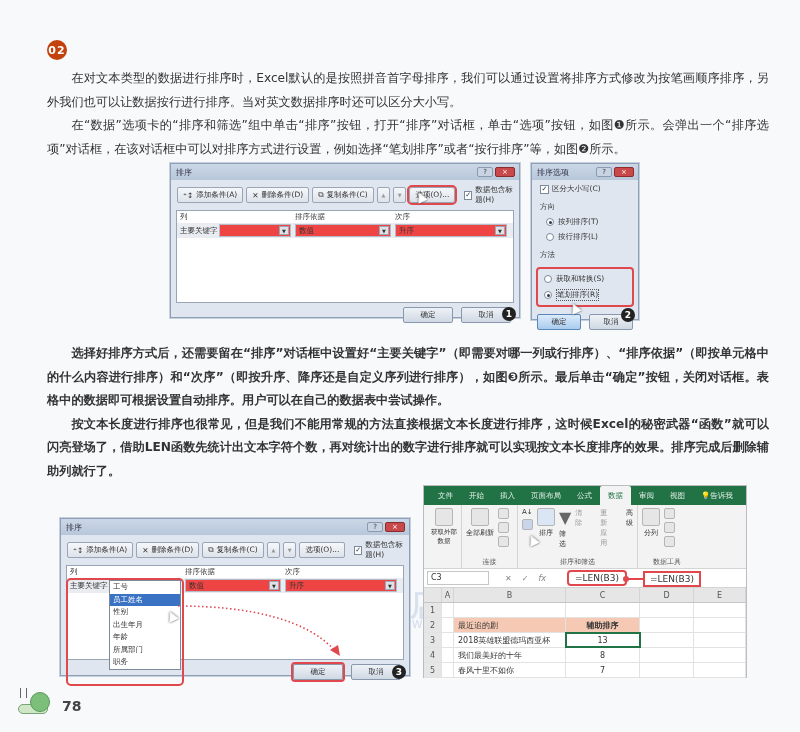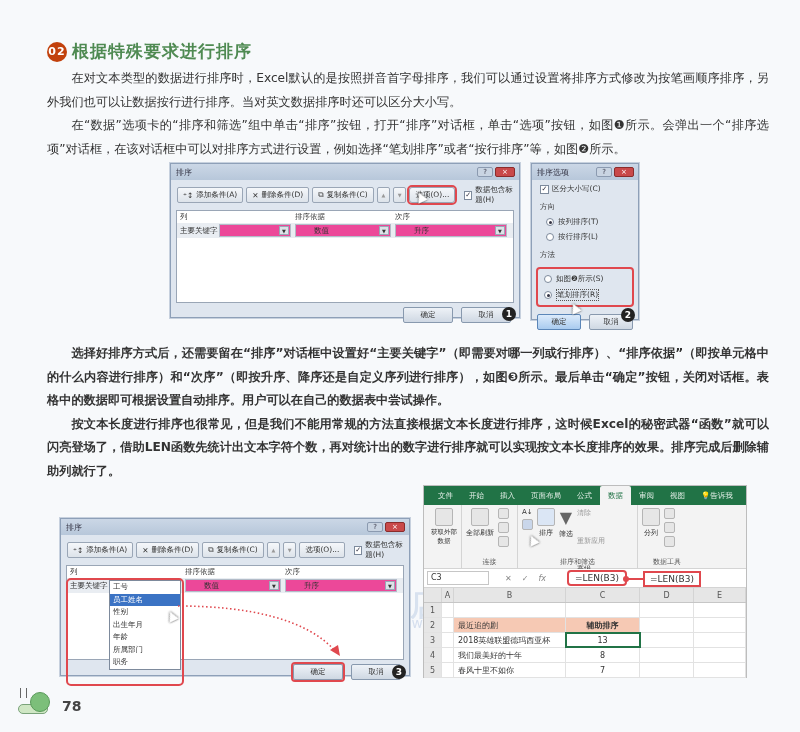--- a/index.html
+++ b/index.html
@@ -53,22 +53,22 @@
   .tbtn.hl { outline: 2px solid #e0484e; outline-offset: 0px; border-radius: 3px; }
   .chk { display: flex; align-items: center; gap: 3px; font-size: 7.5px; margin-left: 6px; }
   .chkbox { width: 9px; height: 9px; border: 1px solid #7d8a9c; background: #fff; font-size: 7px; line-height: 7px; text-align: center; color: #334; }
   .grid-area {
     margin: 0 5px; background: #fff; border: 1px solid #9aa6b6; position: relative;
   }
   .grid-head { display: flex; height: 12px; font-size: 7.5px; align-items: center; background: #fff; }
   .grid-row { display: flex; height: 15px; align-items: center; background: #e9edf2; }
   .cell-lbl { font-size: 7.5px; padding-left: 3px; }
   .combo {
-    height: 13px; background: #ec4899; border: 1px solid #b3bcc8; position: relative; font-size: 7.5px;
-    padding-left: 18px; line-height: 11px;
+    height: 13px; background: #ef4444; border: 1px solid #b3bcc8; position: relative; font-size: 7.5px;
+    padding-left: 3px; line-height: 11px;
   }
   .combo .arr {
     position: absolute; right: 1px; top: 1px; width: 10px; height: 9px; background: #dde2e8; border: 1px solid #9aa6b6;
     font-size: 5px; text-align: center; line-height: 8px;
   }
   .btnrow { display: flex; justify-content: flex-end; gap: 8px; padding: 6px; }
   .okbtn {
     width: 50px; height: 16px; border: 1px solid #8899ae; background: linear-gradient(#eef2f7, #cfd8e3);
     border-radius: 2px; font-size: 7.5px; display: flex; align-items: center; justify-content: center;
   }
@@ -100,21 +100,21 @@
   .xl-tabs { height: 19px; background: #217346; display: flex; align-items: flex-end; padding-left: 6px; gap: 0; }
   .xl-tab { color: #e4efe8; font-size: 7.5px; padding: 0 8px; height: 19px; line-height: 19px; }
   .xl-tab.active { background: #f3f3f3; color: #217346; border-radius: 2px 2px 0 0; }
   .xl-ribbon { height: 64px; background: #f3f3f3; border-bottom: 1px solid #d4d4d4; display: flex; position: relative; }
   .rgroup { border-right: 1px solid #d4d4d4; position: relative; height: 64px; display: flex; gap: 4px; padding: 3px 4px 0 4px; }
   .rgroup .glabel { position: absolute; bottom: 2px; left: 0; right: 0; text-align: center; font-size: 7px; color: #555; }
   .ricon { display: flex; flex-direction: column; align-items: center; font-size: 7px; color: #333; gap: 2px; }
   .icn { width: 18px; height: 18px; background: #e6e6e6; border: 1px solid #b5b5b5; border-radius: 2px; }
   .icn.sm { width: 11px; height: 11px; }
   .small-col { display: flex; flex-direction: column; gap: 3px; }
-  .filter-opts { font-size: 7px; color: #999; display: flex; flex-direction: column; gap: 18px; }
+  .filter-opts { font-size: 7px; color: #999; display: flex; flex-direction: row; gap: 18px; }
   .filter-opts span:last-child { color: #333; }
   .xl-fbar { height: 19px; display: flex; align-items: center; gap: 4px; padding-left: 3px; background: #fff; border-bottom: 1px solid #d4d4d4; position: relative; }
   .namebox { width: 62px; height: 14px; border: 1px solid #c6c6c6; font-size: 8px; padding-left: 3px; line-height: 12px; }
   .fx-icons { display: flex; gap: 10px; color: #888; font-size: 8px; width: 70px; padding-left: 12px; }
   .formula-box { height: 16px; border: 2px solid #e0484e; border-radius: 4px; padding: 0 6px; font-size: 9px; line-height: 12px; background: #fff; }
   .formula-callout { position: absolute; left: 219px; top: 2px; height: 16px; border: 2px solid #e0484e; padding: 0 5px; font-size: 9px; line-height: 12px; background: #fff; }
   .connector { position: absolute; left: 202px; top: 9px; width: 17px; height: 2px; background: #e0484e; }
   .connector::before { content: ""; position: absolute; left: -3px; top: -2px; width: 6px; height: 6px; background: #e0484e; border-radius: 50%; }
   .xl-grid { position: relative; }
   .xl-colhdr { display: flex; height: 15px; background: #e6e6e6; border-bottom: 1px solid #c6c6c6; font-size: 8px; color: #555; }
@@ -142,21 +142,20 @@
   .snail .ant { position: absolute; top: 0; width: 1px; height: 10px; background: #666; }
   .pageno { font-size: 14px; color: #444; margin-bottom: 6px; font-weight: bold; }
 </style>
 </head>
 <body>
 
 <div class="page">
 
   <div class="heading">
     <span class="num">02</span>
-    <span>根据特殊要求进行排序</span>
   </div>
 
   <div class="para p1">
     <p>在对文本类型的数据进行排序时，Excel默认的是按照拼音首字母排序，我们可以通过设置将排序方式修改为按笔画顺序排序，另外我们也可以让数据按行进行排序。当对英文数据排序时还可以区分大小写。</p>
     <p>在“数据”选项卡的“排序和筛选”组中单击“排序”按钮，打开“排序”对话框，单击“选项”按钮，如图❶所示。会弹出一个“排序选项”对话框，在该对话框中可以对排序方式进行设置，例如选择“笔划排序”或者“按行排序”等，如图❷所示。</p>
   </div>
 
   <div class="dlg" style="left:170px; top:163px; width:350px; height:155px;">
     <div class="titlebar">
       <span>排序</span>
@@ -229,21 +228,21 @@
         </div>
       <div class="radio">
           <span class="dot"></span>
           <span>按行排序(L)</span>
         </div>
       <div style="margin-top:8px">方法</div>
     </div>
     <div class="methodbox">
       <div class="radio" style="font-size:7.5px">
           <span class="dot"></span>
-          <span>如图❷所示(S)</span>
+          <span>获取和转换(S)</span>
         </div>
       <div class="radio" style="font-size:7.5px">
           <span class="dot on"></span>
           <span style="border:1px dotted #555">笔划排序(R)</span>
         </div>
     </div>
     <div class="btnrow" style="justify-content:space-between; padding:7px 5px">
       <div class="okbtn blue" style="width:44px">确定</div>
       <div class="okbtn" style="width:44px">取消</div>
     </div>

